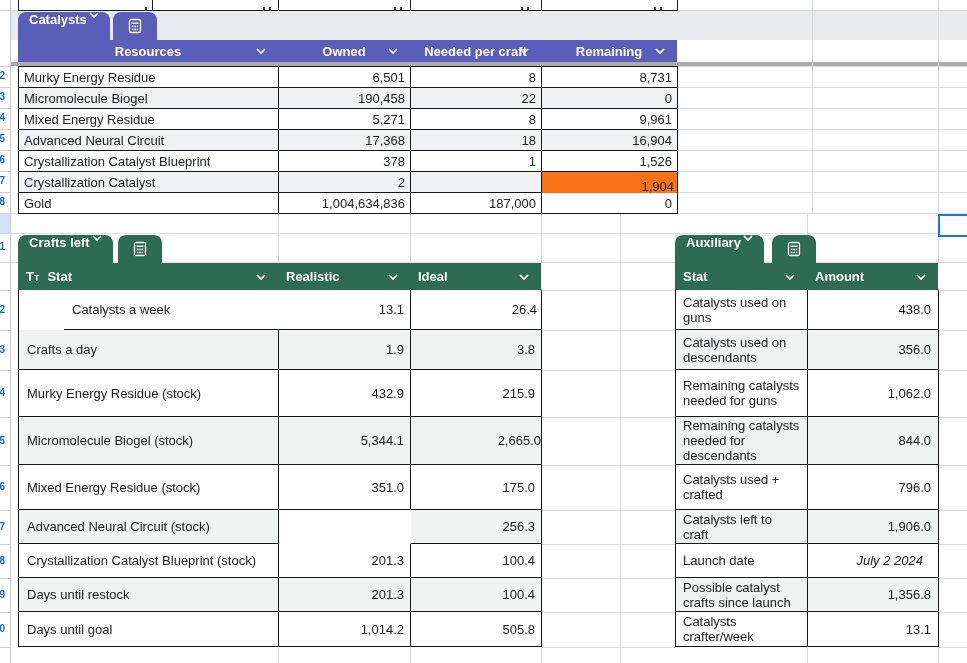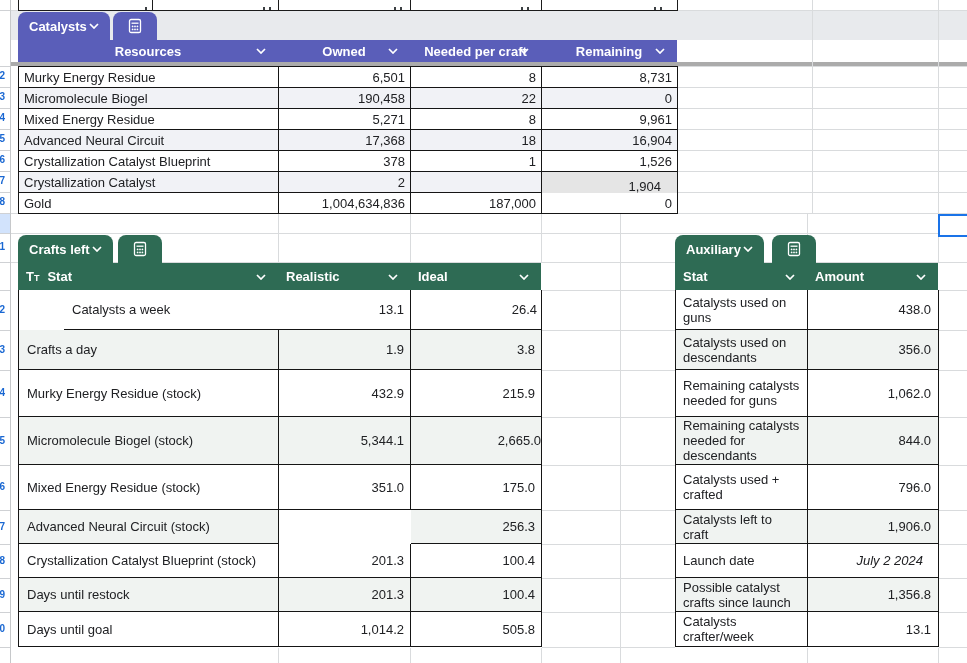--- a/index.html
+++ b/index.html
@@ -3,21 +3,21 @@
 <meta charset="utf-8">
 <style>
   html,body{margin:0;padding:0;background:#fff;}
   .sheet{position:relative;width:967px;height:663px;background:#ffffff;overflow:hidden;
          font-family:"Liberation Sans","DejaVu Sans",sans-serif;}
   .gl{position:absolute;background:#d9dbdd;}
   .glDark{position:absolute;background:#1b1b1b;}
   .mark{position:absolute;background:#3c4043;width:2px;height:3px;}
   .grayband{position:absolute;background:#e8eaed;}
   .divider{position:absolute;background:#ababab;}
-  .chip{position:absolute;display:flex;align-items:center;gap:2px;padding:0 11px;height:28px;
+  .chip{position:absolute;display:flex;gap:2px;padding:0 11px;height:28px;
         border-radius:8px 8px 0 0;color:#fff;font-size:13px;font-weight:bold;cursor:default;z-index:5;}
   .chipcalc{position:absolute;display:flex;align-items:center;justify-content:center;height:28px;
         border-radius:8px 8px 0 0;z-index:5;}
   .thead{position:absolute;z-index:3;}
   .hcell{position:absolute;top:0;bottom:0;display:flex;align-items:center;color:#fff;
          font-size:13px;font-weight:bold;}
   .hcell .lbl{padding-left:8px;white-space:nowrap;}
   .hcell.center{justify-content:center;}
   .hcell.center .lbl{padding-left:0;}
   .hchev{position:absolute;right:12px;top:50%;margin-top:-3px;line-height:0;}
@@ -227,21 +227,21 @@
         <div class="cell num" style="left: 260px; top: 63px; width: 132px; height: 21px; background: rgb(241, 242, 246); padding-left: 4px; padding-right: 5px;">17,368</div>
         <div class="cell num" style="left: 392px; top: 63px; width: 131px; height: 21px; background: rgb(241, 242, 246); padding-left: 4px; padding-right: 5px;">18</div>
         <div class="cell num" style="left: 523px; top: 63px; width: 136px; height: 21px; background: rgb(241, 242, 246); padding-left: 4px; padding-right: 5px;">16,904</div>
         <div class="cell" style="left: 0px; top: 84px; width: 260px; height: 21px; padding-left: 5px; padding-right: 5px;">Crystallization Catalyst Blueprint</div>
         <div class="cell num" style="left: 260px; top: 84px; width: 132px; height: 21px; padding-left: 4px; padding-right: 5px;">378</div>
         <div class="cell num" style="left: 392px; top: 84px; width: 131px; height: 21px; padding-left: 4px; padding-right: 5px;">1</div>
         <div class="cell num" style="left: 523px; top: 84px; width: 136px; height: 21px; padding-left: 4px; padding-right: 5px;">1,526</div>
         <div class="cell" style="left: 0px; top: 105px; width: 260px; height: 21px; background: rgb(241, 242, 246); padding-left: 5px; padding-right: 5px;">Crystallization Catalyst</div>
         <div class="cell num" style="left: 260px; top: 105px; width: 132px; height: 21px; background: rgb(241, 242, 246); padding-left: 4px; padding-right: 5px;">2</div>
         <div class="cell num" style="left: 392px; top: 105px; width: 131px; height: 21px; background: rgb(241, 242, 246); padding-left: 4px; padding-right: 5px;"></div>
-        <div class="cell num" style="left: 523px; top: 105px; width: 136px; height: 30px; background: #e5e5e5; padding-left: 4px; padding-right: 16px;">1,904</div>
+        <div class="cell num" style="left: 523px; top: 105px; width: 136px; height: 30px; background: #f97316; padding-left: 4px; padding-right: 3px;">1,904</div>
         <div class="cell" style="left: 0px; top: 126px; width: 260px; height: 21px; padding-left: 5px; padding-right: 5px;">Gold</div>
         <div class="cell num" style="left: 260px; top: 126px; width: 132px; height: 21px; padding-left: 4px; padding-right: 5px;">1,004,634,836</div>
         <div class="cell num" style="left: 392px; top: 126px; width: 131px; height: 21px; padding-left: 4px; padding-right: 5px;">187,000</div>
         <div class="cell num" style="left: 523px; top: 126px; width: 136px; height: 21px; padding-left: 4px; padding-right: 5px;">0</div>
       </div>
       <div class="thead" style="left: 18px; top: 263px; width: 523px; height: 27px; background: rgb(46, 107, 84); border-bottom: 1px solid rgb(21, 21, 21);">
         <div class="hcell" style="left: 0px; top: 0px; width: 260px; height: 27px;">
           <div class="tt">
             <span class="t1">T</span>
             <span class="t2">T</span>

